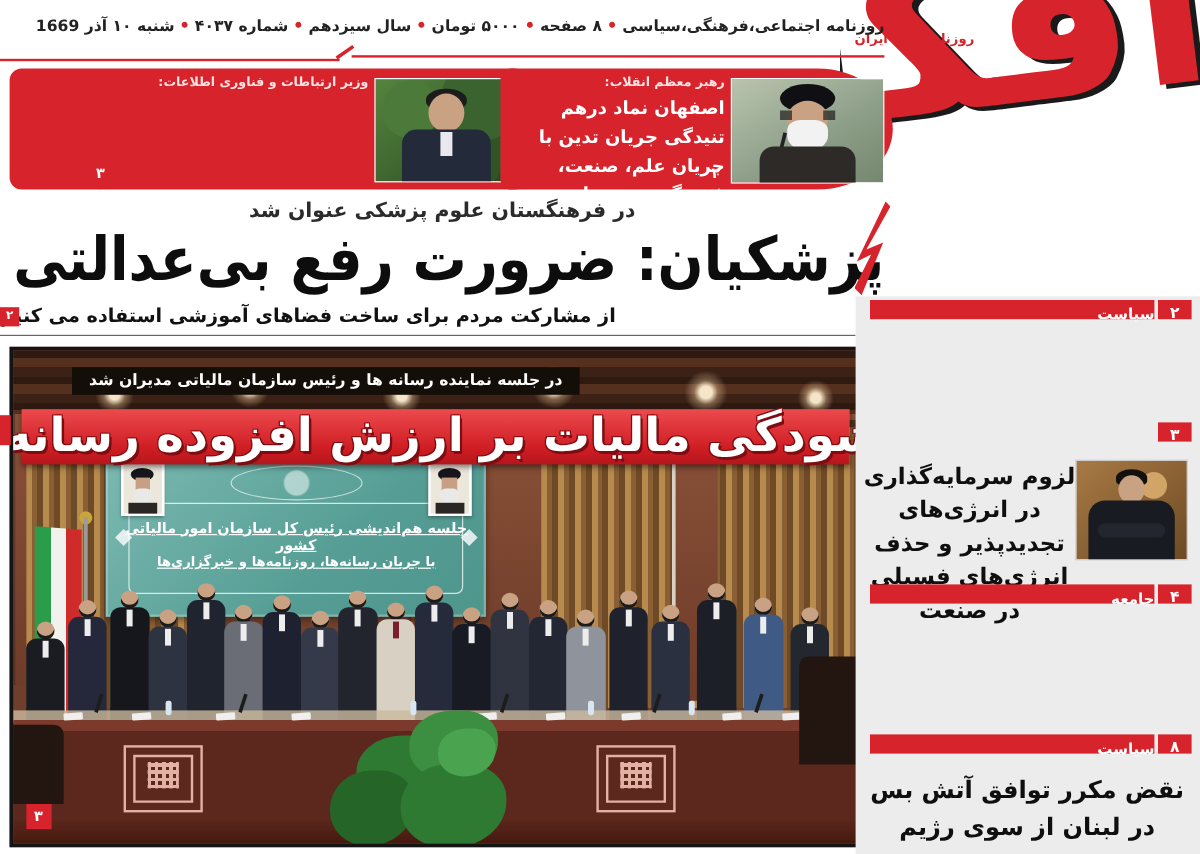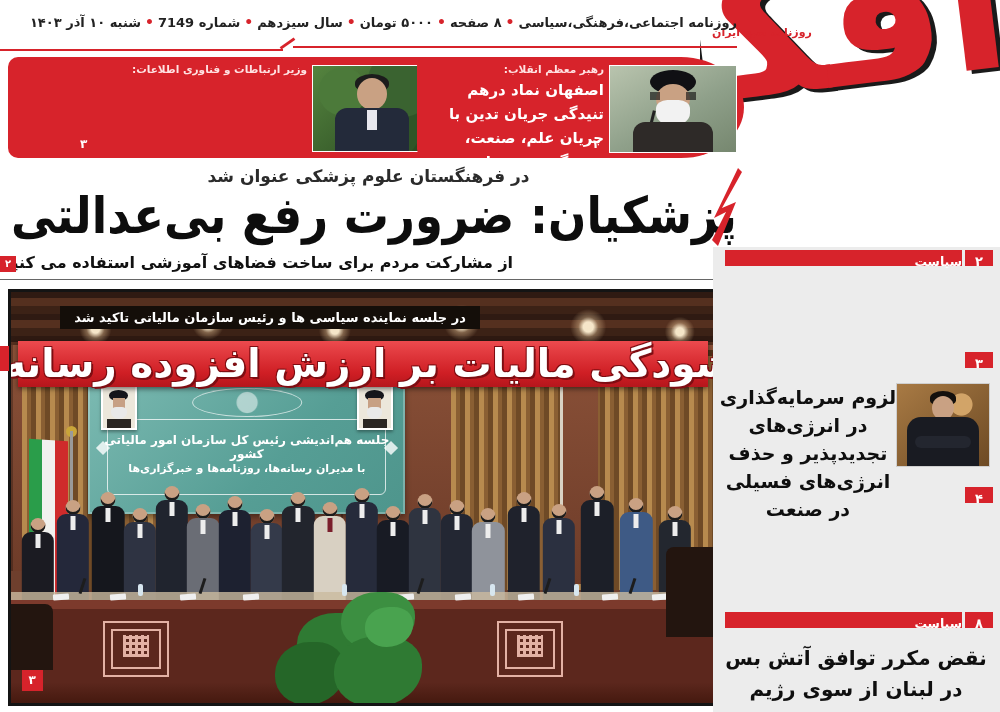--- a/index.html
+++ b/index.html
@@ -88,21 +88,21 @@
      background:linear-gradient(180deg,#8a5138,#6e3c29);border-left:3px solid #d9d2c4;}
 
   .banner{position:absolute;left:11%;top:21%;width:45%;height:33%;
      background:linear-gradient(135deg,#7cbab2,#569e95 60%,#4e958c);
      box-shadow:inset 0 0 0 2px rgba(255,255,255,.25), 0 3px 6px rgba(0,0,0,.4);}
   .banner-frame{position:absolute;left:6%;right:6%;top:30%;bottom:14%;
      border:1px solid rgba(255,255,255,.75);border-radius:6px;}
   .banner-ornament{position:absolute;left:50%;top:7%;transform:translateX(-50%);width:34%;height:20%;
      border:1px solid rgba(255,255,255,.65);border-radius:50%;
      background:radial-gradient(circle at 50% 50%,rgba(255,255,255,.5) 0 18%,transparent 20%);}
-  .banner-line{position:absolute;left:4%;width:92%;text-align:center;color:#fff;font-weight:bold;}
+  .banner-line{position:absolute;left:4%;width:92%;text-align:center;color:#fff;font-weight:bold;text-decoration:underline;}
   .banner-line1{top:40%;font-size:12px;}
   .banner-line2{top:62%;font-size:11px;}
   .banner-diamond{position:absolute;top:48%;width:10px;height:10px;background:rgba(255,255,255,.8);transform:rotate(45deg);}
   .portrait{position:absolute;top:5%;width:10%;height:30%;background:#ece7db;border:2px solid #fff;box-shadow:0 2px 3px rgba(0,0,0,.35);}
   .portrait-left{left:4%;}
   .portrait-right{right:4%;}
   .portrait .p-turban{position:absolute;left:20%;top:8%;width:60%;height:26%;background:#16161c;border-radius:50%;}
   .portrait .p-face{position:absolute;left:30%;top:26%;width:40%;height:30%;background:#c7a084;}
   .portrait .p-beard{position:absolute;left:26%;top:48%;width:48%;height:30%;background:#e9e9e9;border-radius:40% 40% 60% 60%;}
   .portrait .p-robe{position:absolute;left:12%;bottom:0;width:76%;height:22%;background:#2a2623;}
@@ -170,21 +170,21 @@
 </style>
 </head>
 <body>
 
 <div class="page">
 
   <div class="logo-block">
     <div class="logo-text rtl">افکار</div>
     <div class="logo-tagline rtl">روزنامه صبح ایران</div>
   </div>
-  <div class="masthead-info rtl"><span class="seg">روزنامه اجتماعی،فرهنگی،سیاسی</span><span class="dot">•</span><span class="seg">۸ صفحه</span><span class="dot">•</span><span class="seg">۵۰۰۰ تومان</span><span class="dot">•</span><span class="seg">سال سیزدهم</span><span class="dot">•</span><span class="seg">شماره 7149</span><span class="dot">•</span><span class="seg">شنبه ۱۰ آذر ۱۴۰۳</span></div>
+  <div class="masthead-info rtl"><span class="seg">روزنامه اجتماعی،فرهنگی،سیاسی</span><span class="dot">•</span><span class="seg">۸ صفحه</span><span class="dot">•</span><span class="seg">۵۰۰۰ تومان</span><span class="dot">•</span><span class="seg">سال سیزدهم</span><span class="dot">•</span><span class="seg">شماره ۴۰۳۷</span><span class="dot">•</span><span class="seg">شنبه ۱۰ آذر 1669</span></div>
   <div class="rule rule-l"></div>
   <div class="rule rule-r"></div>
   <div class="rule rule-slash"></div>
 
   <div class="topbox topbox-left">
     <div class="txt rtl">
       <div class="kicker">وزیر ارتباطات و فناوری اطلاعات:</div>
     </div>
     <div class="pno">۳</div>
     <div class="boxphoto photo-foliage minister">
@@ -224,21 +224,21 @@
     <div class="ceiling"></div>
     <div class="wall"></div>
     <div class="curtain curtain-left"></div>
     <div class="curtain curtain-right"></div>
     <div class="curtain-gap"></div>
 
     <div class="banner">
       <div class="banner-ornament"></div>
       <div class="banner-frame"></div>
       <div class="banner-line banner-line1 rtl">جلسه هم‌اندیشی رئیس کل سازمان امور مالیاتی کشور</div>
-      <div class="banner-line banner-line2 rtl">با مدیران رسانه‌ها، روزنامه‌ها و خبرگزاری‌ها</div>
+      <div class="banner-line banner-line2 rtl">با جریان رسانه‌ها، روزنامه‌ها و خبرگزاری‌ها</div>
       <i class="banner-diamond" style="left:3%;"></i>
       <i class="banner-diamond" style="right:3%;"></i>
       <div class="portrait portrait-left">
         <i class="p-turban"></i>
           <i class="p-face"></i>
           <i class="p-beard"></i>
           <i class="p-robe"></i>
       </div>
       <div class="portrait portrait-right">
         <i class="p-turban"></i>
@@ -393,21 +393,21 @@
     <div class="chair" style="left:93%;top:62%;height:22%;"></div>
 
     <div class="plant">
       <i style="left:18%;top:22%;width:42%;height:46%;background:#2f7a33;"></i>
       <i style="left:42%;top:6%;width:40%;height:44%;background:#3c8f41;"></i>
       <i style="left:6%;top:44%;width:38%;height:48%;background:#256628;"></i>
       <i style="left:38%;top:40%;width:48%;height:54%;background:#2f7a33;"></i>
       <i style="left:55%;top:18%;width:26%;height:30%;background:#49a34f;"></i>
     </div>
 
-    <div class="photo-kicker rtl">در جلسه نماینده سیاسی ها و رئیس سازمان مالیاتی تاکید شد</div>
+    <div class="photo-kicker rtl">در جلسه نماینده رسانه ها و رئیس سازمان مالیاتی مدیران شد</div>
     <div class="photo-banner">
       <span class="rtl">بخشودگی مالیات بر ارزش افزوده رسانه ها</span>
     </div>
     <div class="photo-pageno">۳</div>
   </div>
   <div class="banner-left-tab"></div>
 
   <div class="sidebar">
 
     <div class="side-bar-row" style="top:3px;">
@@ -420,20 +420,21 @@
     </div>
     <div class="side-head-photo rtl" style="top:136px;">لزوم سرمایه‌گذاری در انرژی‌های تجدیدپذیر و حذف انرژی‌های فسیلی در صنعت</div>
     <div class="side-photo">
       <i class="sp-hair"></i>
         <i class="sp-head"></i>
         <i class="sp-body"></i>
         <i class="sp-arms"></i>
     </div>
 
     <div class="side-bar-row" style="top:240px;">
+      <div class="cat rtl">جامعه</div>
       <div class="num">۴</div>
     </div>
 
     <div class="side-bar-row" style="top:365px;">
       <div class="cat rtl">سیاست</div>
       <div class="num">۸</div>
     </div>
     <div class="side-head rtl" style="top:396px;">نقض مکرر توافق آتش بس در لبنان از سوی رژیم صهیونیستی</div>
   </div>
 

